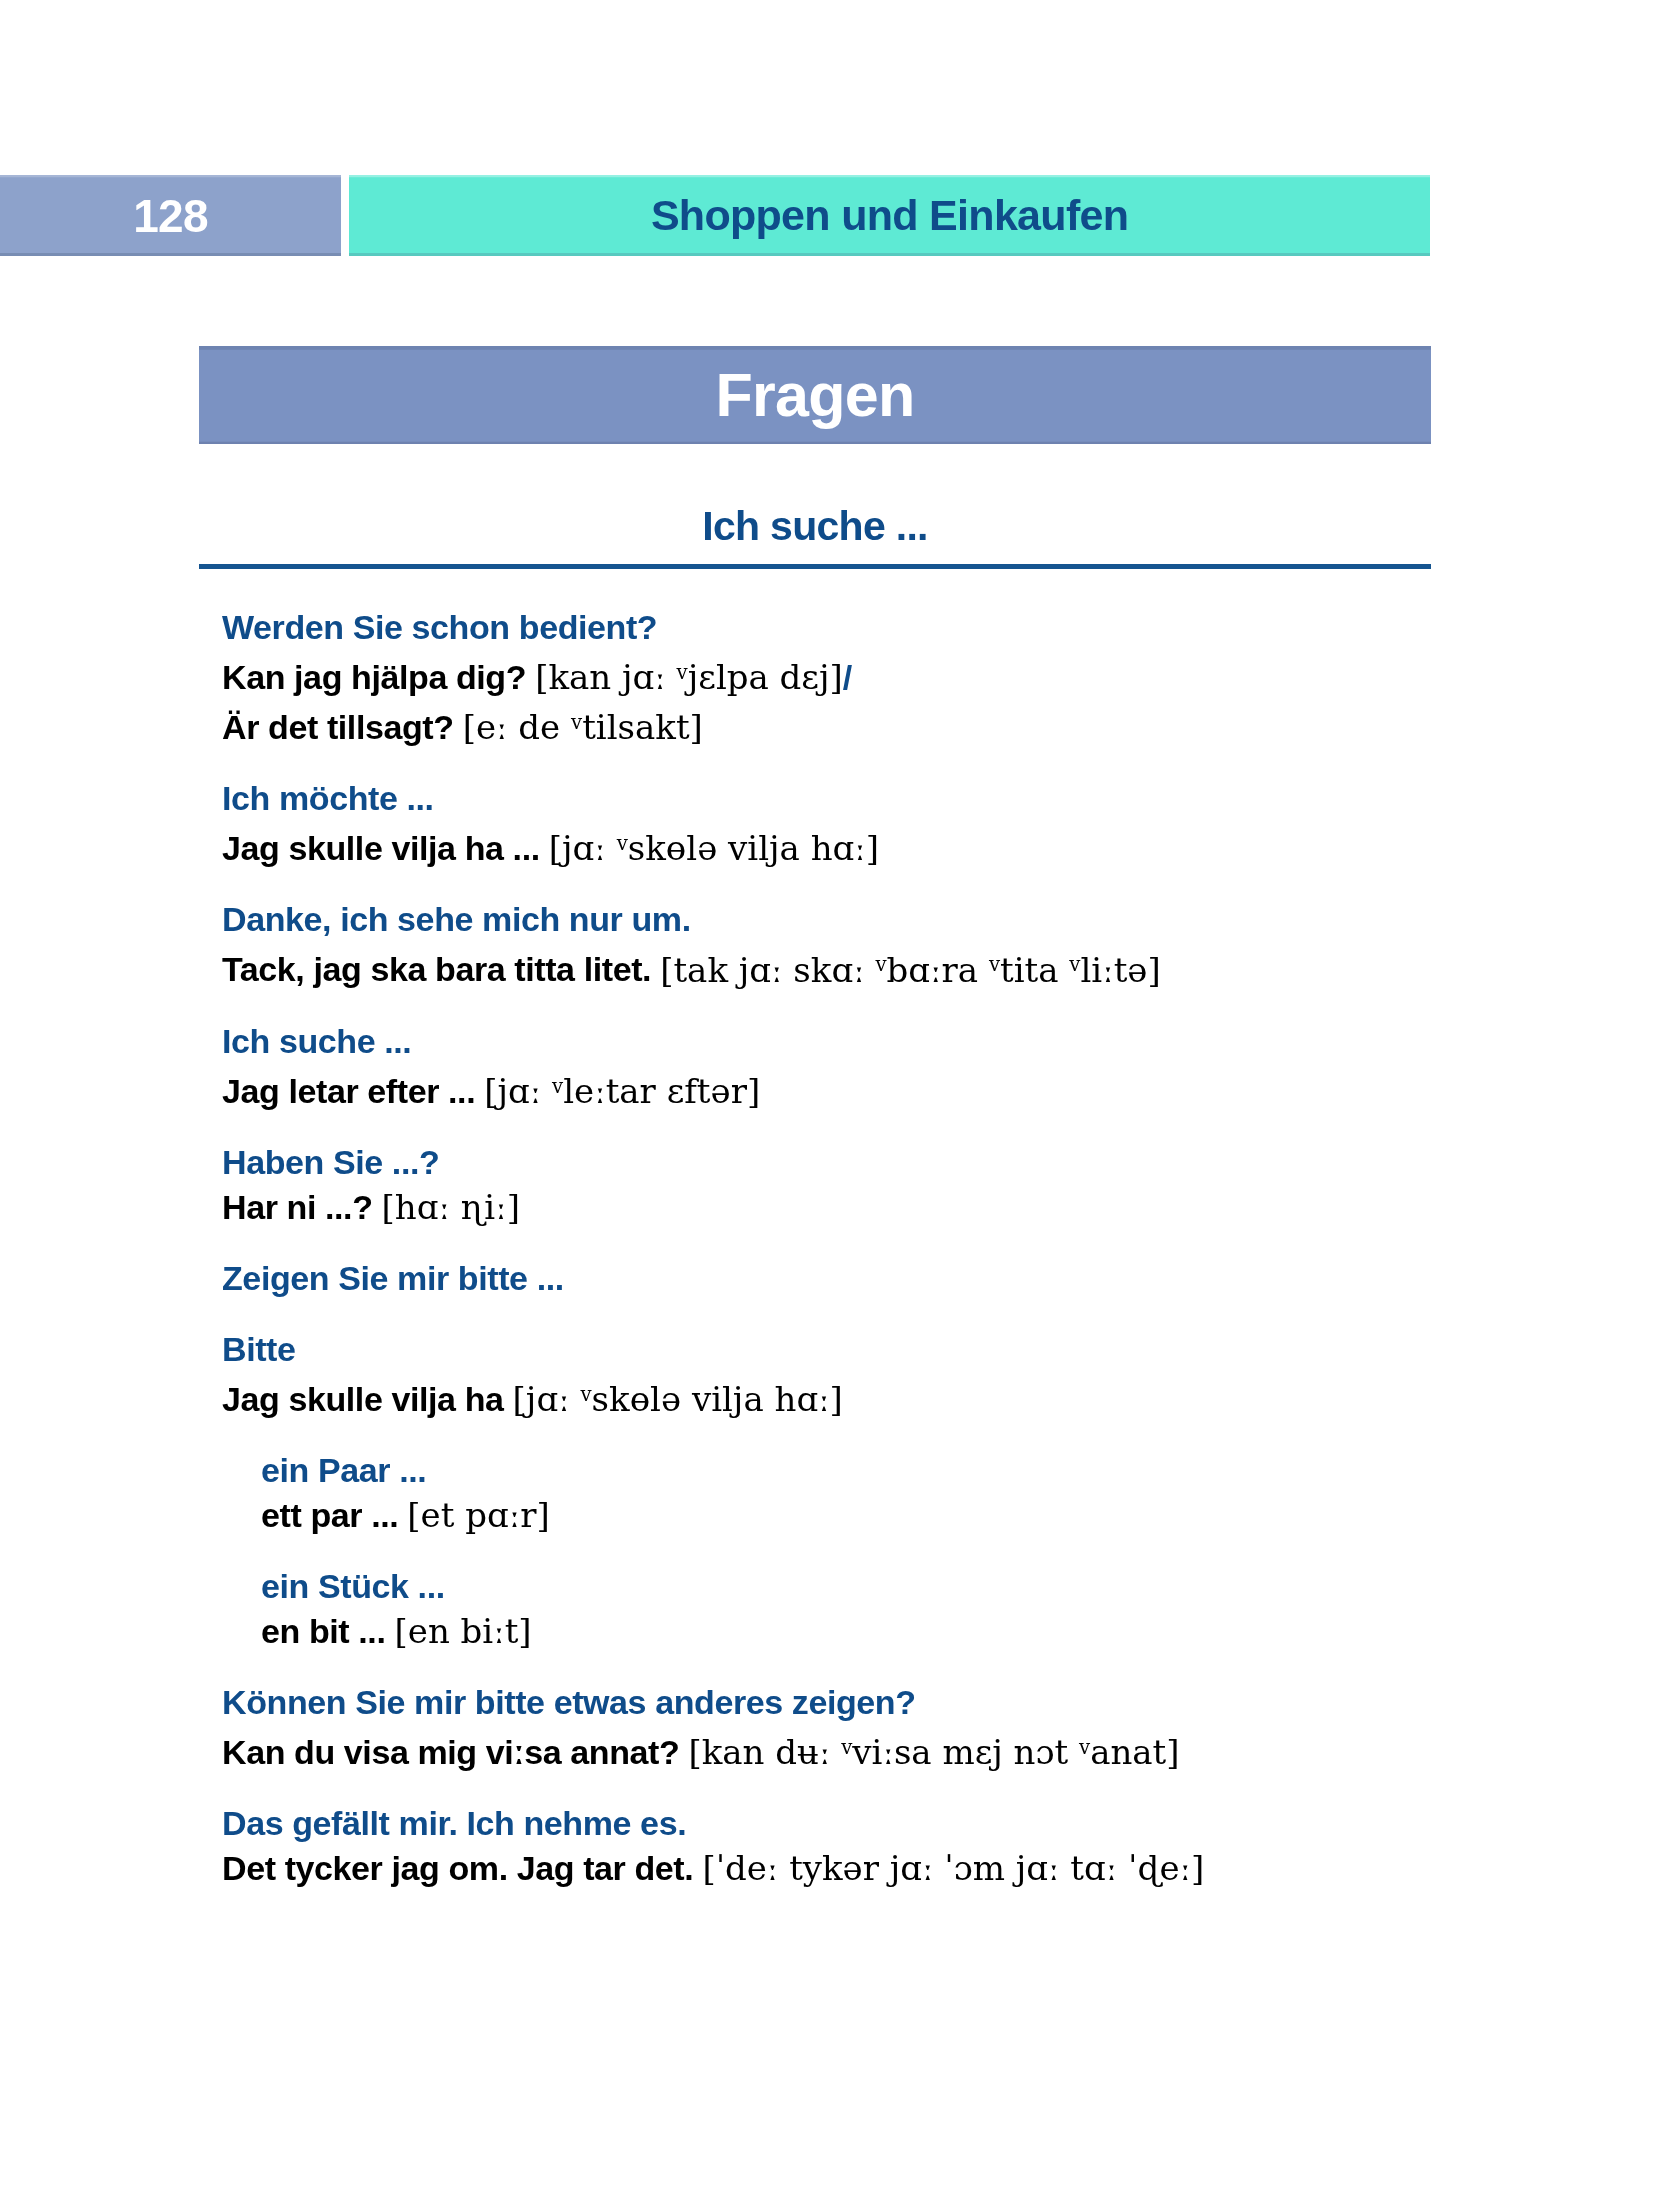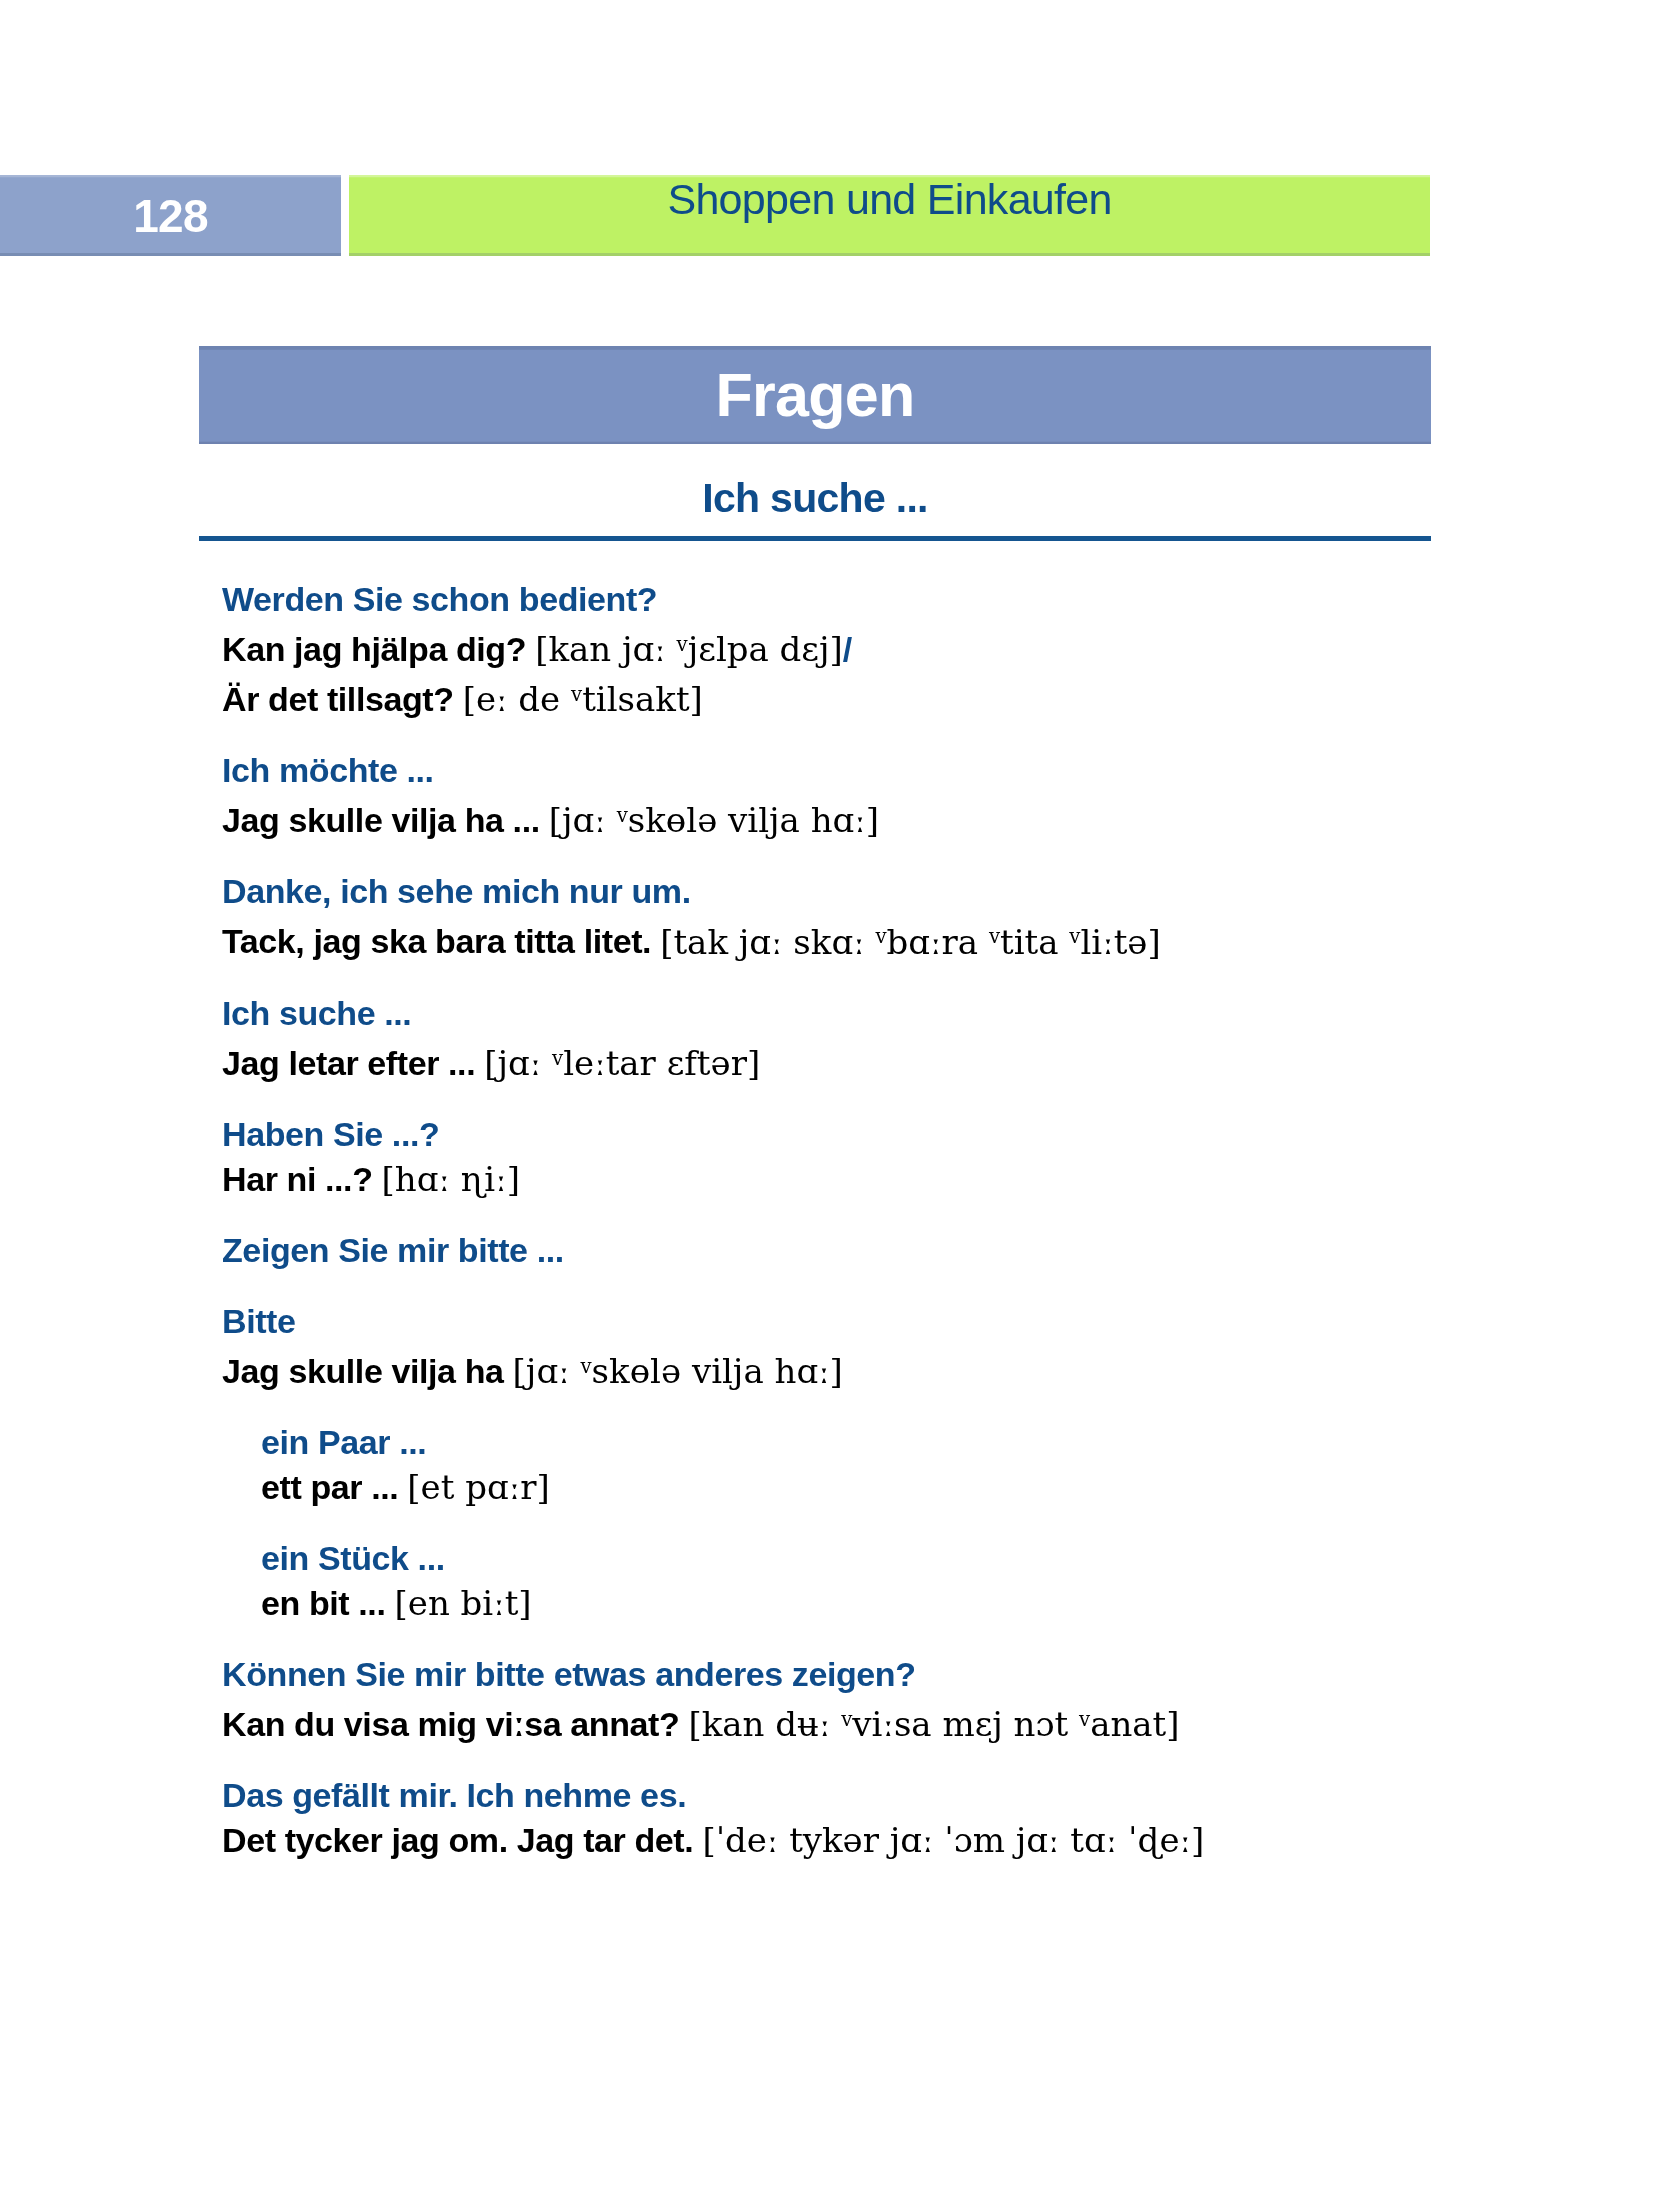--- a/index.html
+++ b/index.html
@@ -19,37 +19,37 @@
     width:341px;height:100%;
     background:#8da2cb;
     color:#ffffff;
     display:flex;align-items:center;justify-content:center;
     font-weight:bold;font-size:46px;letter-spacing:-0.7px;
     box-shadow:inset 0 -3px 0 rgba(70,85,120,.28), inset 0 2.2px 0 rgba(255,255,255,.22);
   }
   .header-divider{width:8.2px;background:#ffffff;}
   .chapter-box{
     flex:1;height:100%;
-    background:#bef264;
+    background:#5eead4;
     color:#0f4c8a;
-    display:flex;align-items:flex-start;justify-content:center;
-    font-weight:normal;font-size:43px;letter-spacing:-0.7px;
+    display:flex;align-items:center;justify-content:center;
+    font-weight:bold;font-size:43px;letter-spacing:-0.7px;
     box-shadow:inset 0 -3px 0 rgba(70,85,120,.22), inset 0 2.2px 0 rgba(255,255,255,.35);
   }
   
   .banner{
     position:absolute;top:346px;left:199px;width:1232px;height:98px;
     background:#7b92c2;
     color:#ffffff;
     display:flex;align-items:center;justify-content:center;
     font-weight:bold;font-size:61px;letter-spacing:-0.7px;
     box-shadow:inset 0 3.7px 0 #6e84b1, inset 0 -2.2px 0 rgba(70,85,120,.25);
   }
   
-  .content{position:absolute;top:475px;left:199px;width:1232px;}
+  .content{position:absolute;top:503px;left:199px;width:1232px;}
   .section-heading{
     text-align:center;color:#0f4c8a;
     font-weight:bold;font-size:41px;letter-spacing:-0.7px;
     margin-bottom:13.5px;
   }
   .section-rule{height:5.2px;background:#155590;margin-bottom:36px;}
   
   .entry{margin-bottom:26px;}
   .entry.indent{margin-left:39px;}
   .line{font-size:34px;line-height:45px;white-space:nowrap;margin-left:23px;}

